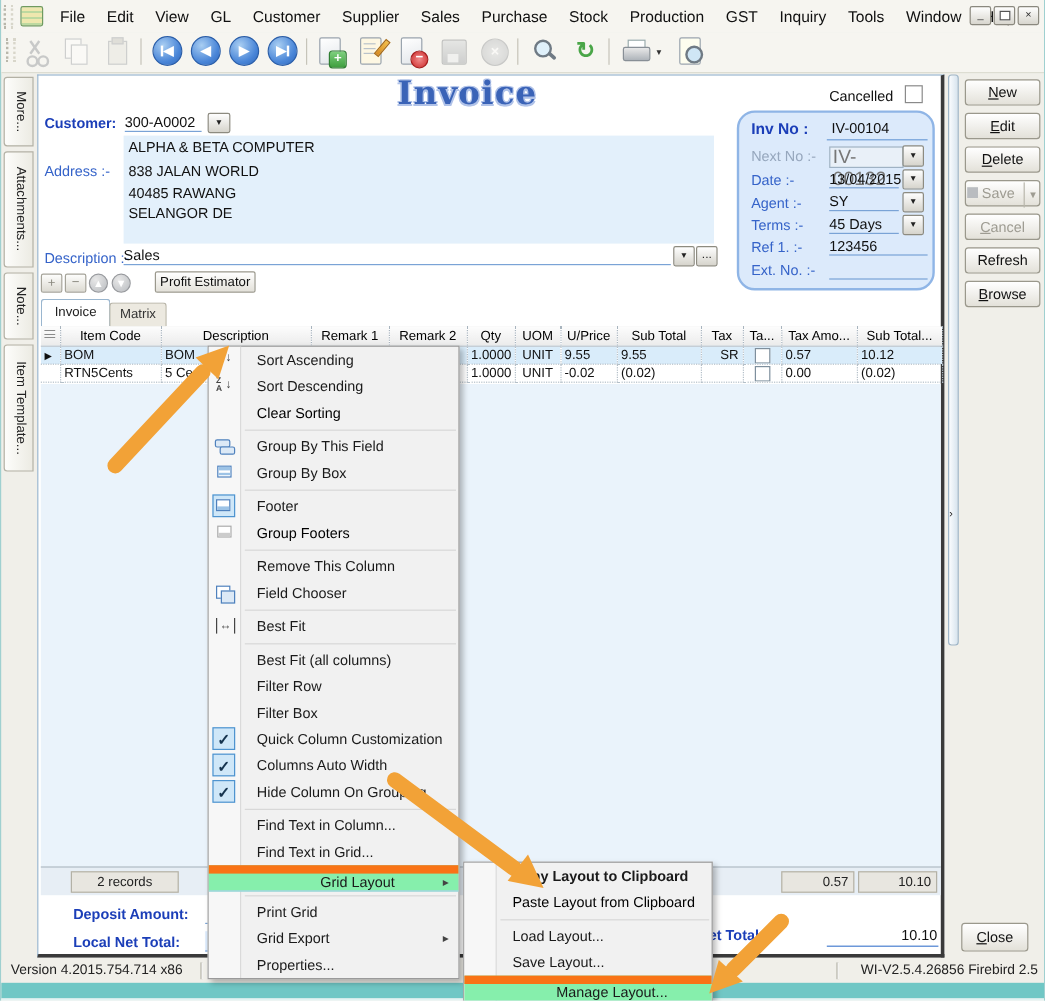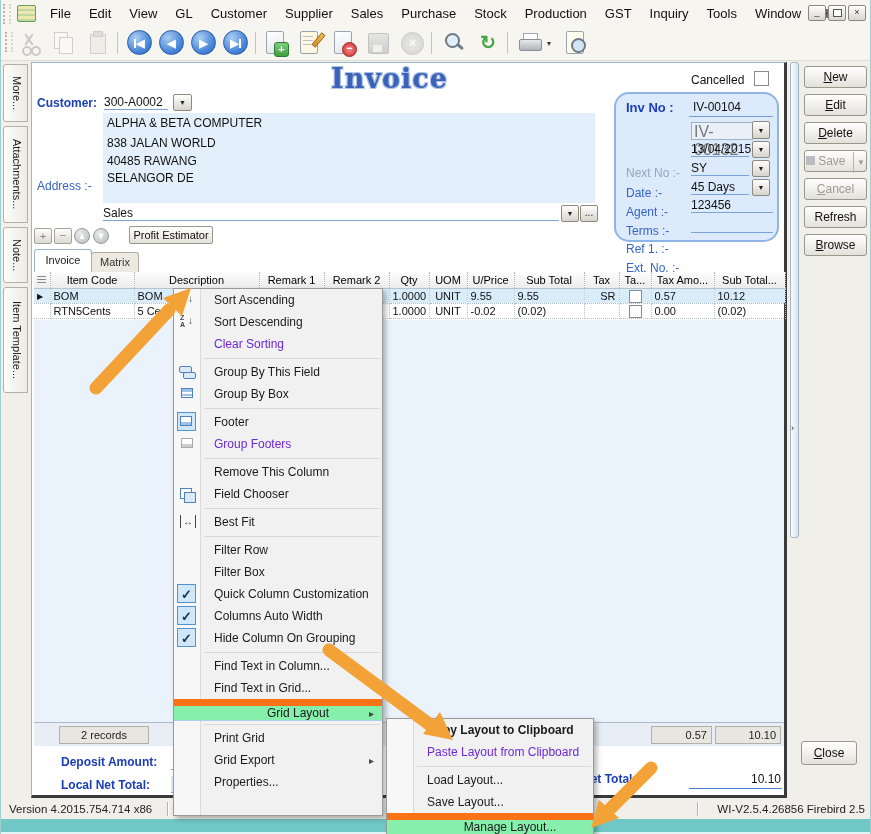--- a/index.html
+++ b/index.html
@@ -61,21 +61,21 @@
         font-size:11px;color:#222;text-align:center;padding:6px 4px;}
 
   
   .panel{left:30px;top:62px;width:756px;height:736px;background:#fff;box-sizing:border-box;
          border-top:1px solid #9ab6cf;border-left:1px solid #9ab6cf;
          border-right:3px solid #3a3a3a;border-bottom:3px solid #3a3a3a;}
   .invtitle{left:330px;top:63px;width:160px;font-family:"DejaVu Serif",serif;font-weight:bold;
             font-size:27px;color:#3a63b7;letter-spacing:1px;
             text-shadow:1px 1px 0 #b0c2e8,-1px -1px 0 #b0c2e8,1px -1px 0 #b0c2e8,-1px 1px 0 #b0c2e8;}
   .lblb{font-weight:bold;color:#1b3eb8;font-size:12px;}
-  .lbl{color:#3563c9;font-size:12px;margin-top:43px;}
+  .lbl{color:#3563c9;font-size:12px;}
   .val{color:#111;font-size:12px;}
   .gval{color:#777;font-size:16px;}
   .ddbtn{background:linear-gradient(#fefefe,#d6d4cc);border:1px solid #8d8b80;border-radius:2px;
          text-align:center;font-size:7px;line-height:15px;color:#222;box-sizing:border-box;}
   .uline{border-bottom:1px solid #7aa3d6;}
   .addrblock{left:102px;top:113px;width:492px;height:90px;background:#e3f0fb;}
   .infopanel{left:613px;top:92px;width:165px;height:150px;background:#dceafb;border:2px solid #8fb5e6;
              border-radius:15px;box-sizing:border-box;}
   .chk{background:#fff;border:1px solid #8a8a8a;box-sizing:border-box;}
   .smbtn{background:linear-gradient(#fdfdfc,#dcdad2);border:1px solid #a5a399;border-radius:2px;
@@ -102,21 +102,21 @@
   .gridempty{left:33px;top:320px;width:750px;height:402px;background:#eaf3fb;}
   .gfooter{left:33px;top:722px;width:750px;height:24px;background:#e7eef5;border-top:1px solid #aebbc6;box-sizing:border-box;}
   .sunk{background:#e8e6e0;border:1px solid #b3b1a6;box-sizing:border-box;font-size:11px;color:#222;}
   .rowchk{display:inline-block;width:11px;height:11px;background:#fff;border:1px solid #7e8f9d;vertical-align:middle;}
   .hlines{display:inline-block;width:9px;height:8px;background:repeating-linear-gradient(#8a8a8a 0 1px,transparent 1px 3px);}
 
   
   .cmenu{background:#f1f1f1;border:1px solid #9a9a9a;box-shadow:3px 3px 5px rgba(0,0,0,.28);z-index:40;box-sizing:border-box;}
   .mgutter{position:absolute;left:0;top:0;bottom:0;width:26px;background:#f7f7f7;border-right:1px solid #dadada;}
   .mi{height:22px;display:flex;align-items:center;position:relative;padding-left:40px;font-size:12px;color:#1a1a1a;box-sizing:border-box;}
-  .mi.dis{color:#6d28d9;}
+  .mi.dis{color:#000000;}
   .mi.hl{background:#86efac;border-top:7px solid #f97316;border-bottom:1px solid #a9d0ec;justify-content:center;}
   .mi.def{font-weight:bold;}
   .msep{border-top:1px solid #d8d8d8;margin:3px 2px 2px 30px;height:0;}
   .subarr{position:absolute;right:8px;font-size:10px;color:#444;}
   .gicon{position:absolute;left:4px;top:3px;width:18px;height:16px;}
   .mcheck{position:absolute;left:3px;top:1px;width:19px;height:19px;background:#cfe7f8;border:1px solid #4f94cf;
           color:#16344f;font-weight:bold;font-size:13px;line-height:19px;text-align:center;box-sizing:border-box;}
   .iconbox-on{position:absolute;left:3px;top:1px;width:19px;height:19px;background:#cfe7f8;border:1px solid #4f94cf;box-sizing:border-box;}
   .sortl{position:absolute;left:2px;top:0;font:bold 7px/7px "Liberation Sans",sans-serif;color:#444;}
   .sortl i{display:block;font-style:normal;}
@@ -376,21 +376,21 @@
 
   <span class="abs pushbtn acc" style="left:803px;top:66px;width:63px;height:22px;line-height:21px;">New</span>
   <span class="abs pushbtn acc" style="left:803px;top:94px;width:63px;height:22px;line-height:21px;">Edit</span>
   <span class="abs pushbtn acc" style="left:803px;top:122px;width:63px;height:22px;line-height:21px;">Delete</span>
   <span class="abs pushbtn dis" style="left:803px;top:150px;width:63px;height:22px;line-height:21px;">
     <i style="display:inline-block;width:9px;height:9px;background:#b9bcc0;border:1px solid #9a9d a0;margin-right:3px;"></i><span class="acc">Save</span>
     <i style="display:inline-block;border-left:1px solid #b9b7ac;margin-left:4px;padding-left:3px;font-style:normal;font-size:8px;">▼</i></span>
   <span class="abs pushbtn dis acc" style="left:803px;top:178px;width:63px;height:22px;line-height:21px;">Cancel</span>
   <span class="abs pushbtn" style="left:803px;top:206px;width:63px;height:22px;line-height:21px;">Refresh</span>
   <span class="abs pushbtn acc" style="left:803px;top:234px;width:63px;height:22px;line-height:21px;">Browse</span>
-  <span class="abs pushbtn acc" style="left:800px;top:741px;width:56px;height:24px;line-height:23px;">Close</span>
+  <span class="abs pushbtn acc" style="left:800px;top:769px;width:56px;height:24px;line-height:23px;">Close</span>
 
   <div class="abs statusbar">
     <span class="abs" style="left:8px;top:3px;">Version 4.2015.754.714 x86</span>
     <span class="ssep" style="left:166px;"></span>
     <span class="abs" style="left:174px;top:3px;">W</span>
     <span class="ssep" style="left:696px;"></span>
     <span class="abs" style="left:702px;top:3px;width:162px;text-align:right;">WI-V2.5.4.26856 Firebird 2.5</span>
   </div>
   <div class="abs tealstrip"></div>
   <div class="abs bottomline"></div>
@@ -466,20 +466,23 @@
       <span>Field Chooser</span>
       </div>
     <div class="msep"></div>
     <div class="mi">
       <span class="gicon">
           <i class="bestfit">↔</i>
         </span>
       <span>Best Fit</span>
       </div>
     <div class="msep"></div>
+    <div class="mi">
+        <span>Best Fit (all columns)</span>
+      </div>
     <div class="mi">
         <span>Filter Row</span>
       </div>
     <div class="mi">
         <span>Filter Box</span>
       </div>
     <div class="mi">
       <span class="mcheck">✓</span>
       <span>Quick Column Customization</span>
       </div>

